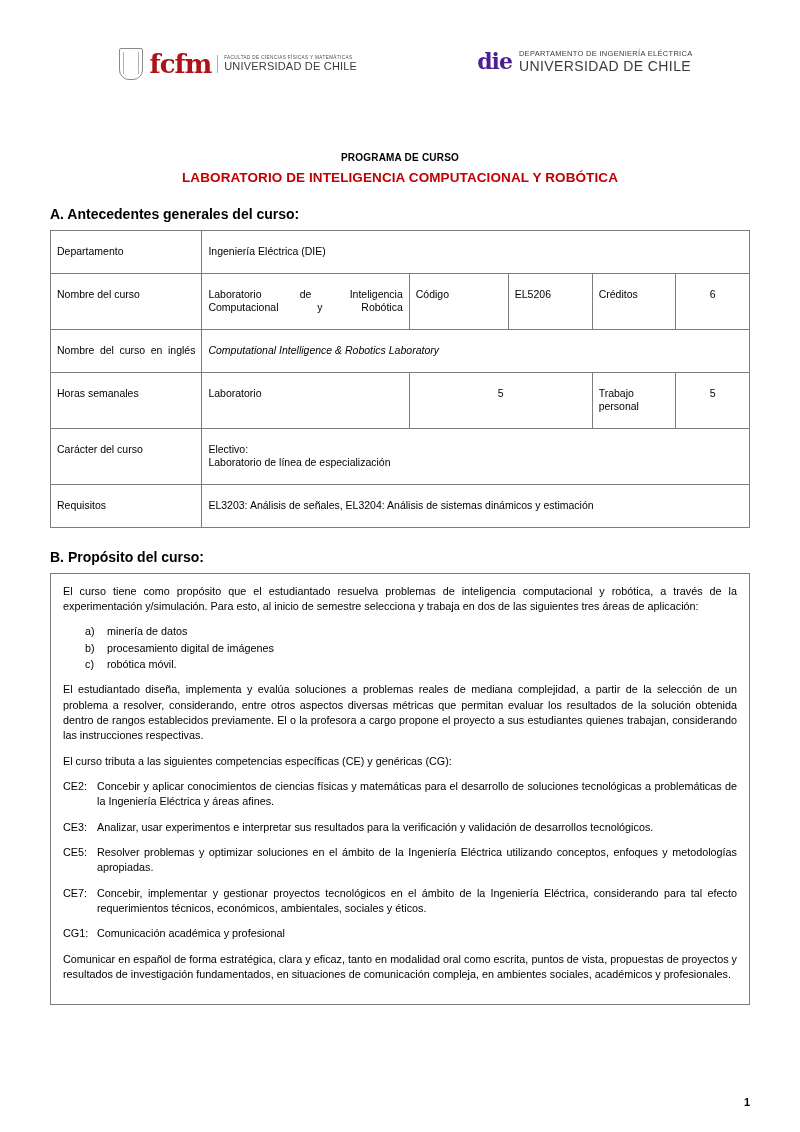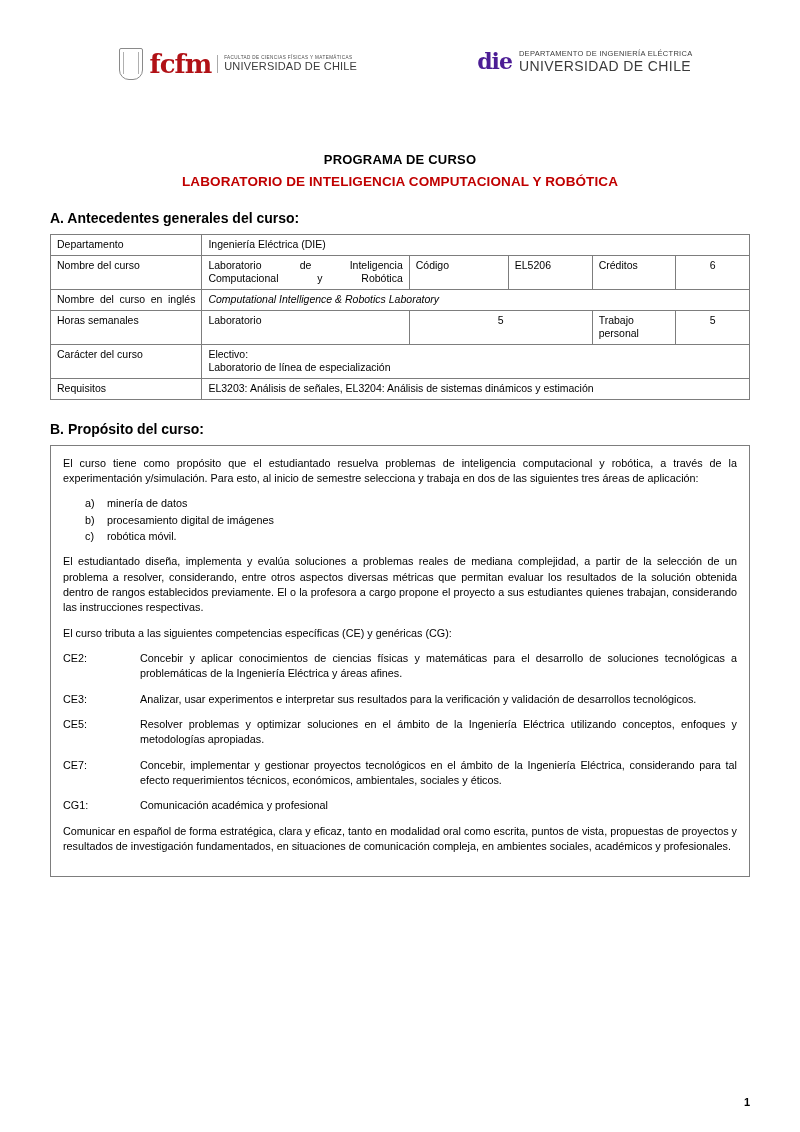--- a/index.html
+++ b/index.html
@@ -101,21 +101,21 @@
     font-size: 14px;
     color: #3b3b3b;
     letter-spacing: 0.4px;
     white-space: nowrap;
   }
 
   
   .doc-title {
     text-align: center;
     font-weight: bold;
-    font-size: 13px;
+    font-size: 10px;
     margin-top: 42px;
     letter-spacing: 0.2px;
   }
   .doc-subtitle {
     text-align: center;
     font-weight: bold;
     font-size: 13.5px;
     color: #c00000;
     margin-top: 7px;
     letter-spacing: 0.1px;
@@ -130,21 +130,21 @@
 
   
   table.info {
     width: 100%;
     border-collapse: collapse;
     font-size: 10.5px;
     table-layout: fixed;
   }
   table.info td {
     border: 1px solid #7d7d7d;
-    padding: 3px 6px;
+    padding: 14px 6px;
     vertical-align: top;
     line-height: 1.3;
   }
   td.lbl { width: 130px; }
   .just { text-align: justify; text-align-last: justify; }
   .just-last-left { text-align: justify; }
   .center { text-align: center; }
   .italic { font-style: italic; }
 
   
@@ -168,21 +168,20 @@
     position: relative;
     margin-bottom: 1px;
   }
   ol.letters li .mk {
     position: absolute;
     left: -22px;
   }
   .comp {
     display: flex;
     margin-bottom: 10px;
-    gap: 43px;
   }
   .comp .code {
     flex: 0 0 34px;
   }
   .comp .txt {
     flex: 1;
     text-align: justify;
   }
   .indent-block {
     margin: 0 0 0 38px;

